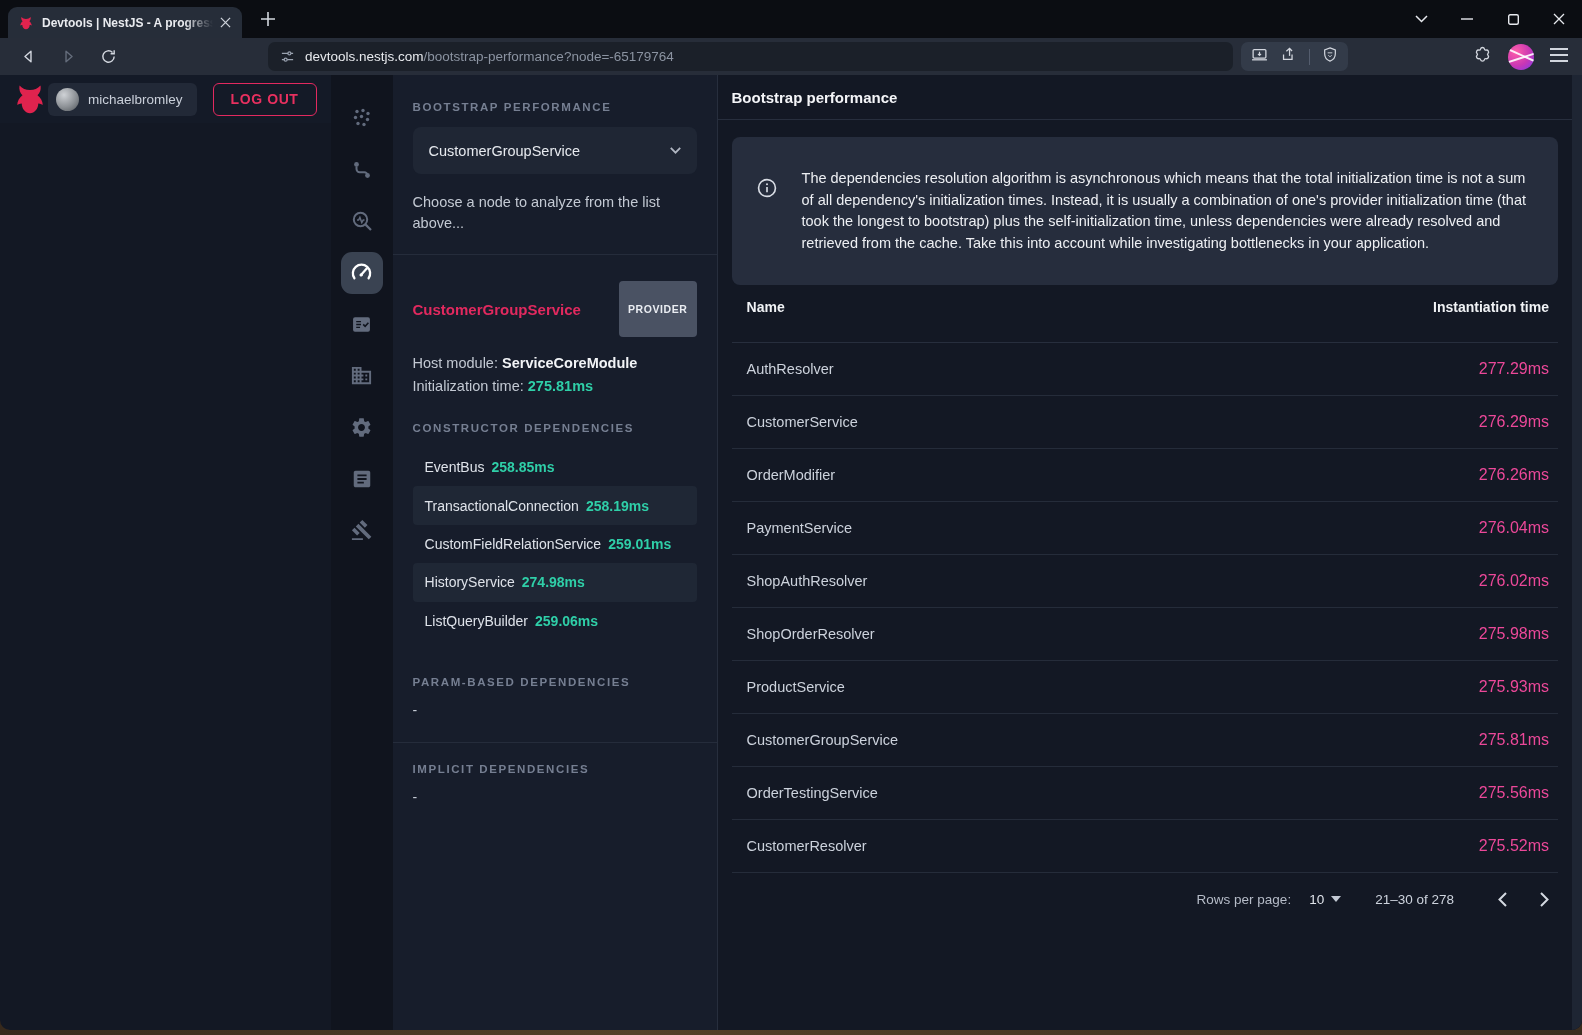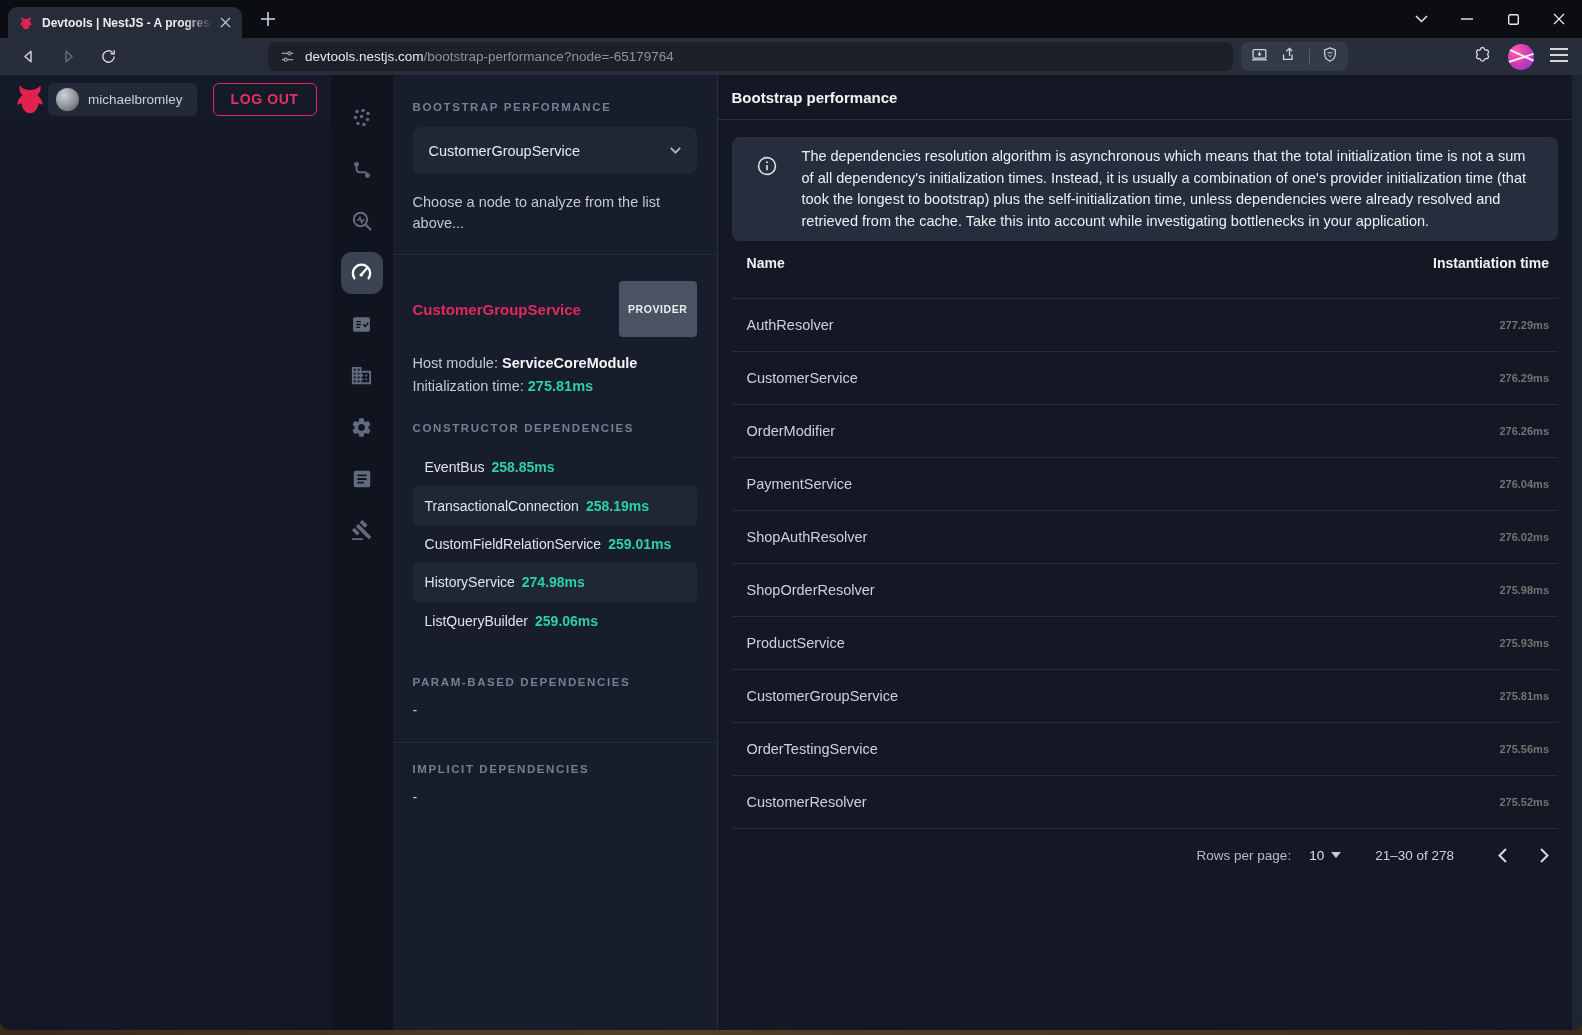--- a/index.html
+++ b/index.html
@@ -87,29 +87,29 @@
   .dep-time{ color:#2fcfa8; font-weight:700; }
   .p-label-2{ margin-top:36px; }
   .dash{ margin-top:14px; color:#c3c9d3; font-size:14px; }
   .p-divider-2{ margin:24px -20px 0; }
   .p-label-3{ margin-top:20px; }
 
   .main{ flex:1; background:#131824; min-width:0; display:flex; flex-direction:column;}
   .main-title-row{ height:45px; border-bottom:1px solid #272e3d; display:flex; align-items:center; padding:0 14px; flex:0 0 auto;}
   .main-title{ color:#f4f5f8; font-size:15px; font-weight:700; }
   .main-content{ padding:17px 24px 0 14px; }
-  .info-box{ background:#262d3d; border-radius:8px; padding:9px 24px; display:flex; align-items:flex-start; gap:24px; }
+  .info-box{ background:#262d3d; border-radius:8px; padding:31px 24px; display:flex; align-items:flex-start; gap:24px; }
   .info-icon{ color:#d9dde5; margin-top:9px; flex:0 0 auto; display:flex;}
   .info-text{ color:#edeff3; font-size:14.5px; line-height:21.5px; }
   .table{ margin-top:14px; }
   .t-head{ height:44px; display:flex; align-items:flex-start; justify-content:space-between; padding:0 9px 0 15px; border-bottom:1px solid #272e3d;}
   .t-head span{ color:#f0f2f5; font-size:14px; font-weight:700; }
   .t-row{ height:53px; display:flex; align-items:center; justify-content:space-between; padding:0 9px 0 15px; border-bottom:1px solid #252c3a;}
   .t-name{ color:#ccd2dc; font-size:14.5px; }
-  .t-time{ color:#737373; font-size:11px; font-weight:700; }
+  .t-time{ color:#ec4899; font-size:16px; font-weight:400; }
   .pagination{ height:52px; display:flex; align-items:center; justify-content:flex-end; gap:0; color:#b6bcc8; font-size:13.5px; padding-right:2px;}
   .pg-label{ margin-right:18px; }
   .pg-select{ display:flex; align-items:center; gap:7px; margin-right:34px; color:#dfe3ea;}
   .pg-range{ margin-right:36px; color:#cdd3dd;}
   .pg-btn{ width:24px; height:24px; display:flex; align-items:center; justify-content:center; color:#d4d9e1;}
   .pg-btn + .pg-btn{ margin-left:18px; }
   .scroll-strip{ position:absolute; right:0; top:0; bottom:0; width:10px; background:#1e2533; }
 </style>
 </head>
 <body>

